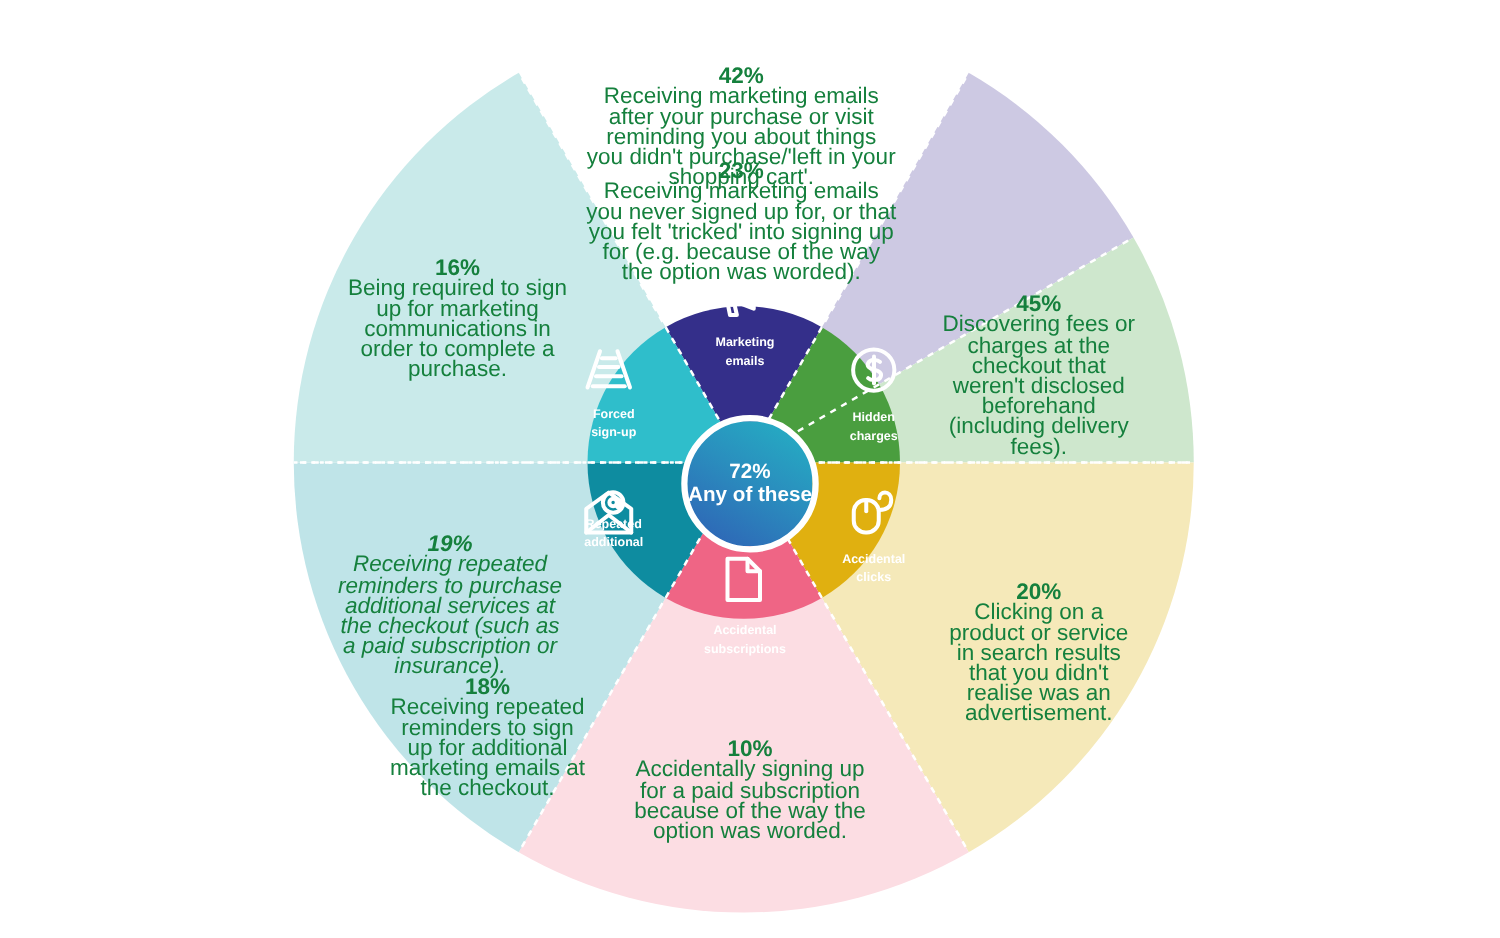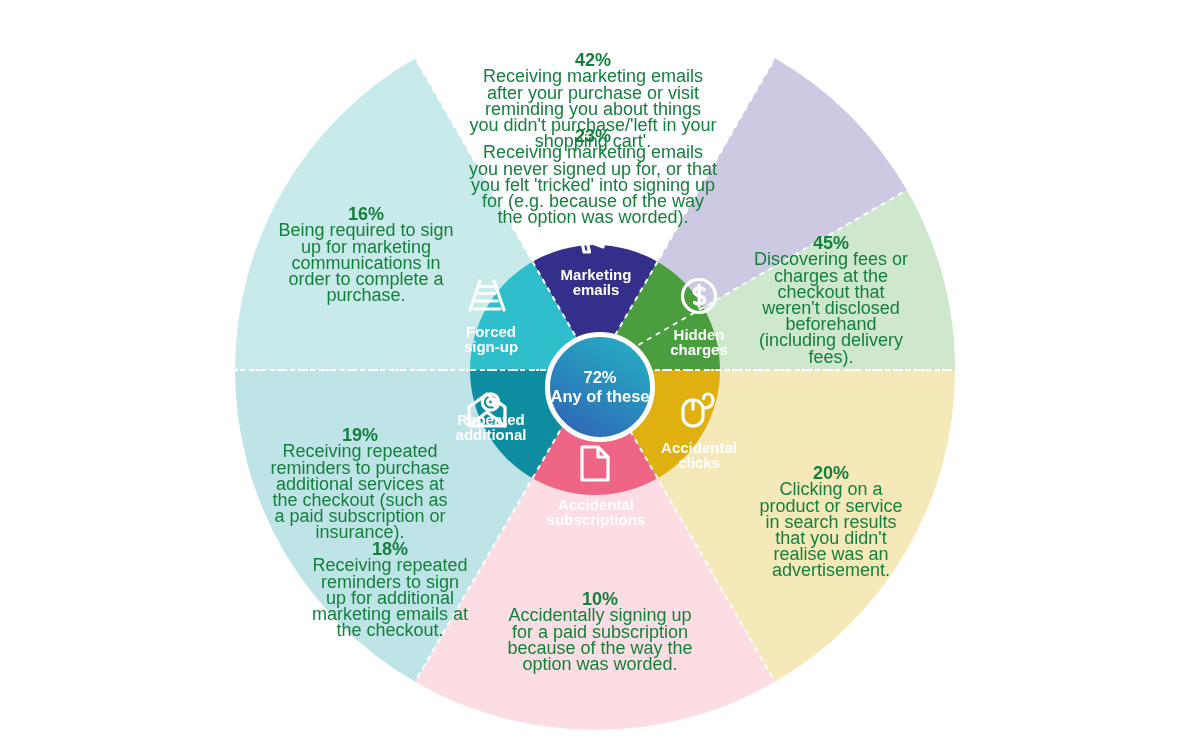--- a/index.html
+++ b/index.html
@@ -21,29 +21,29 @@
     white-space:pre-line;
   }
   .note .pct{font-weight:bold;}
 
   
   #note-marketing-1{left:468px;top:36px;width:250px;}
   #note-marketing-2{left:468px;top:112px;width:250px;}
   #note-hidden{left:752px;top:219px;width:158px;}
   #note-clicks{left:752px;top:449px;width:158px;}
   #note-subs{left:505px;top:575px;width:190px;}
-  #note-reminders-1{left:265px;top:411px;width:190px;}
+  #note-reminders-1{left:265px;top:411px;width:190px;font-style:italic;}
   #note-reminders-2{left:310px;top:525px;width:160px;}
   #note-forced-1{left:276px;top:190px;width:180px;}
   #note-forced-2{left:258px;top:281px;width:168px;}
 
   
   .seg-label{
     position:absolute;text-align:center;color:#ffffff;
-    font-size:15px;font-weight:bold;line-height:14.6px;
+    font-size:10px;font-weight:bold;line-height:14.6px;
     white-space:pre-line;pointer-events:none;
   }
   #label-marketing{left:540px;top:268px;width:112px;}
   #label-hidden{left:646px;top:328px;width:106px;}
   #label-clicks{left:646px;top:441px;width:106px;}
   #label-subs{left:538px;top:498px;width:116px;}
   #label-reminders{left:436px;top:413px;width:110px;}
   #label-forced{left:436px;top:325px;width:110px;}
 
   

